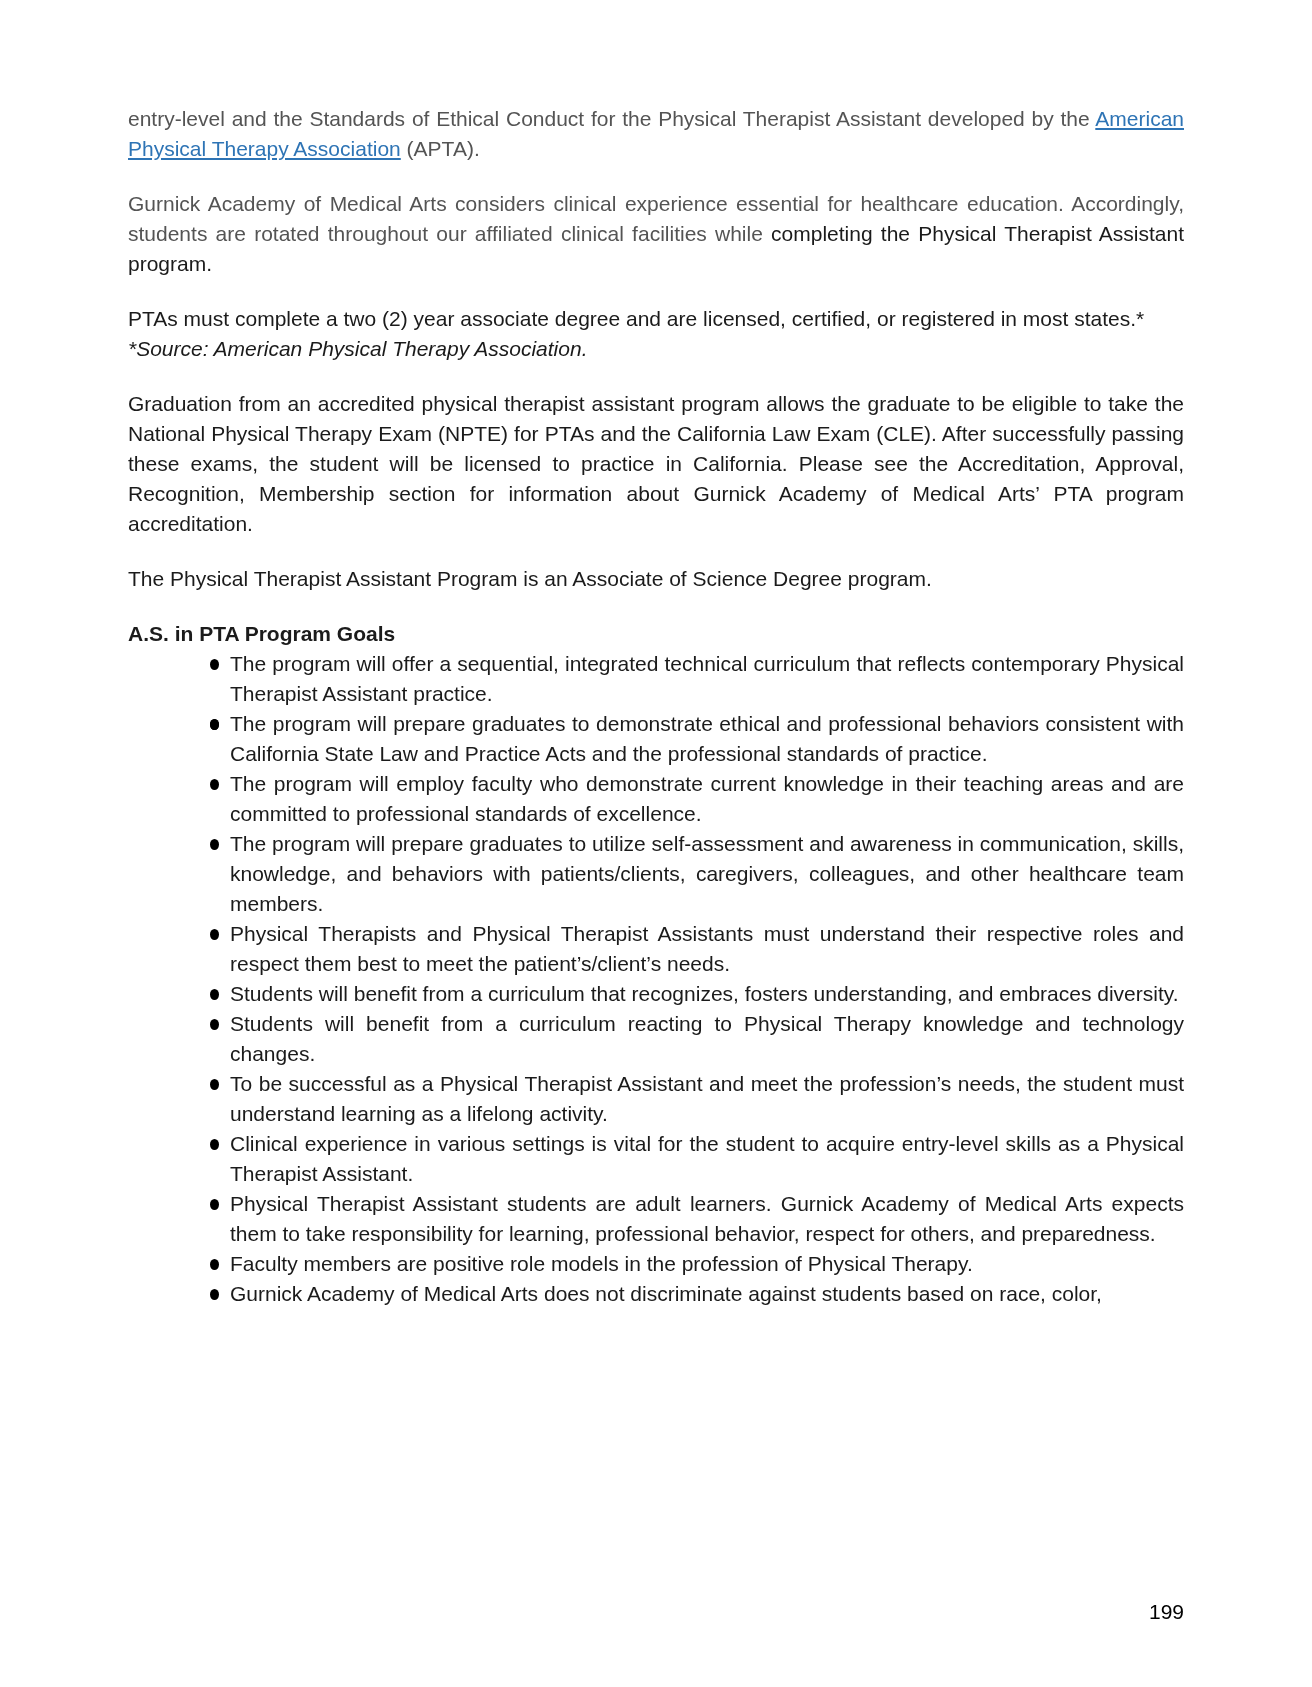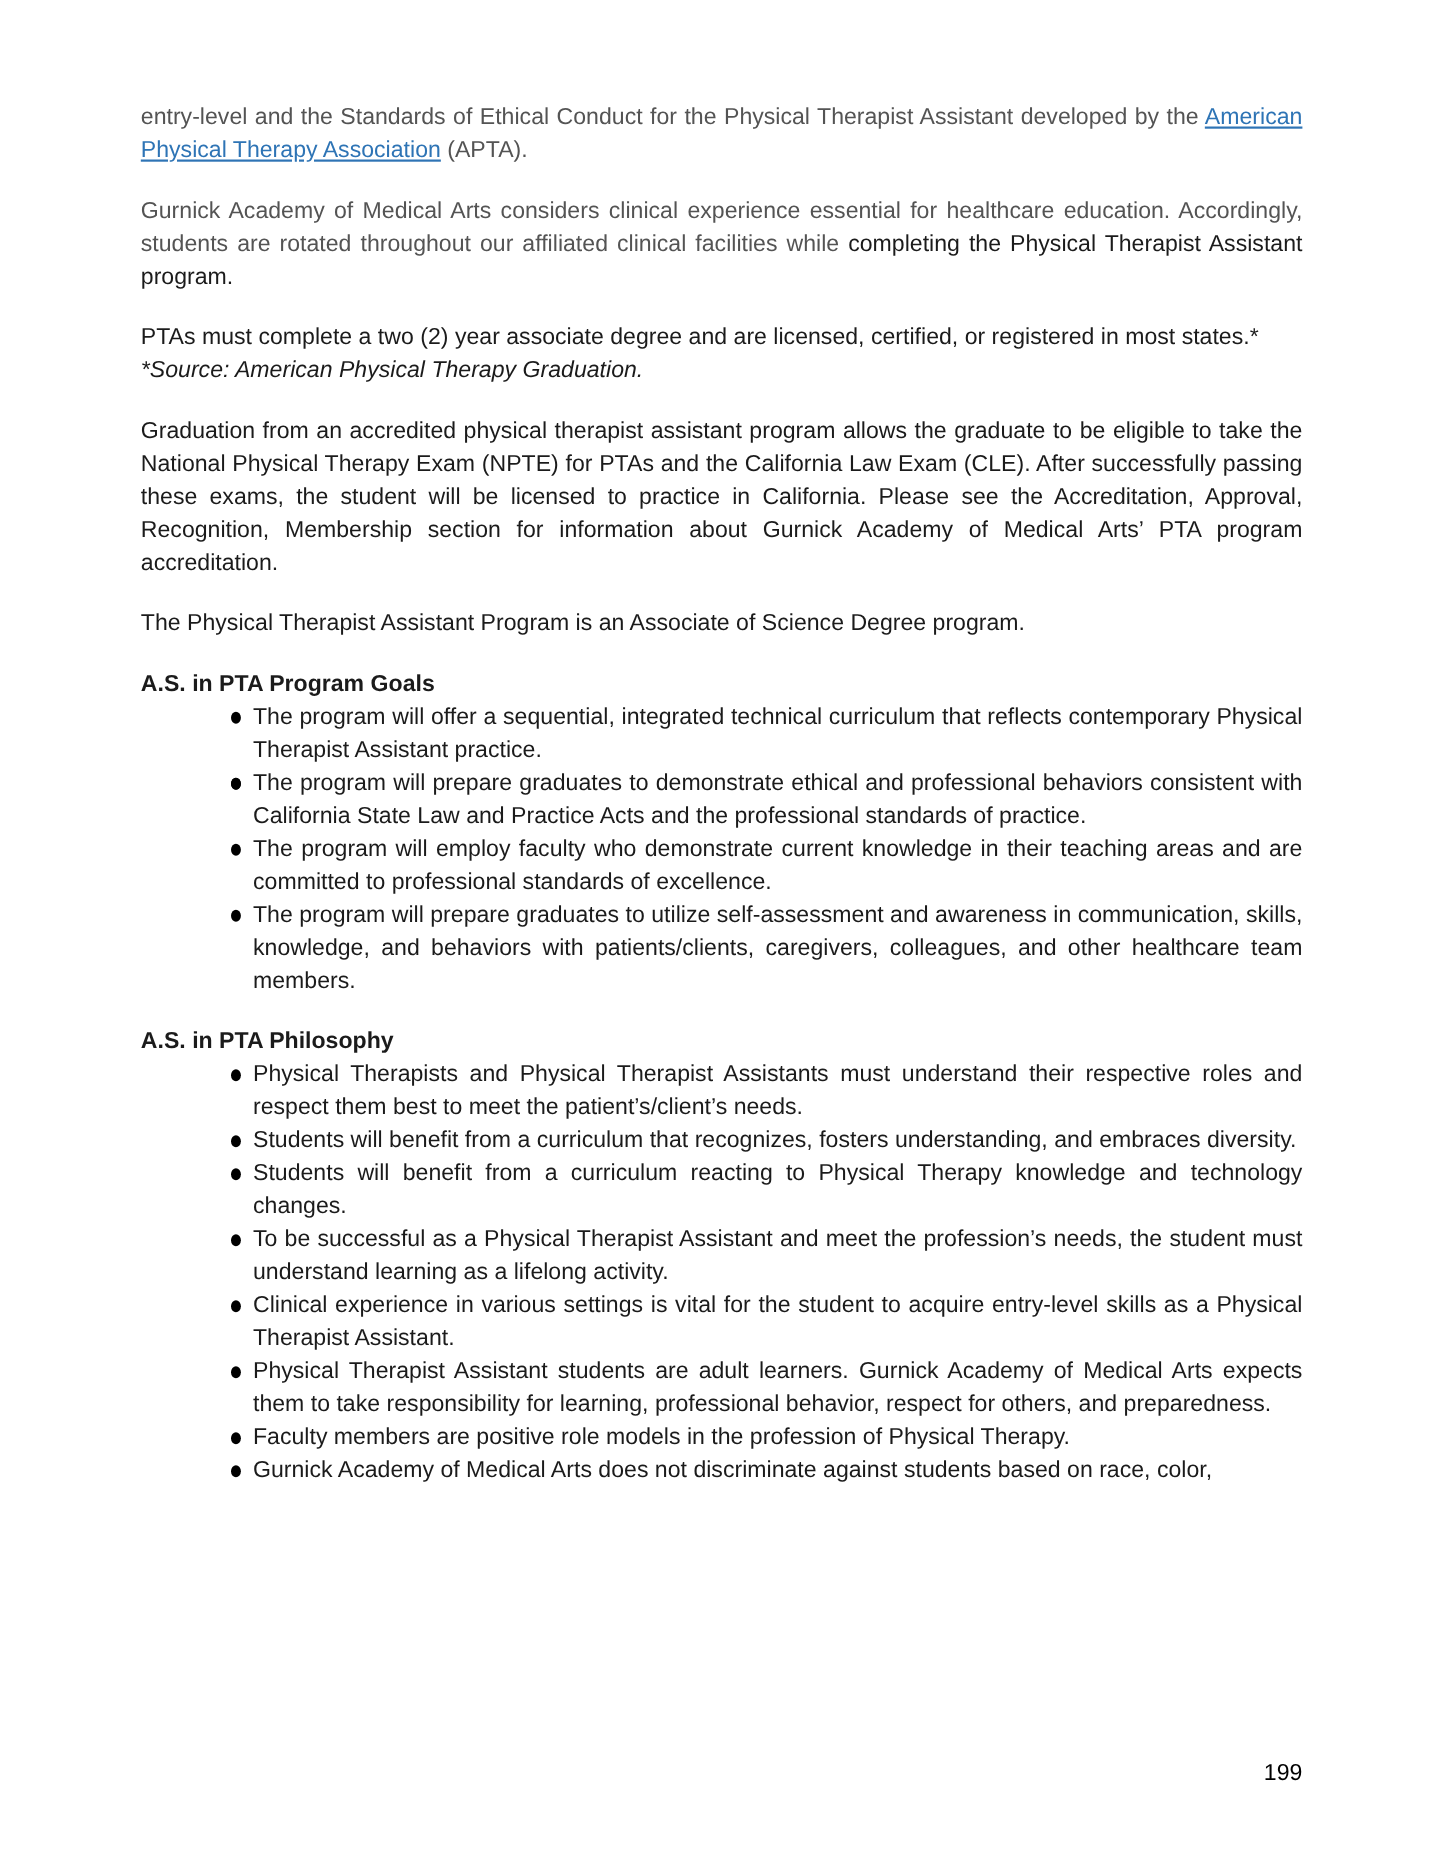--- a/index.html
+++ b/index.html
@@ -12,21 +12,21 @@
     overflow: hidden;
   }
   .page {
     position: absolute;
     inset: 0;
     background: #ffffff;
   }
   .content {
     position: absolute;
     left: 128px;
-    top: 92px;
+    top: 104px;
     width: 1056px;
     font-size: 21px;
     line-height: 30px;
     color: #1b1b1b;
   }
   .para {
     margin: 0 0 25px 0;
     text-align: justify;
   }
   .gray { color: #545454; }
@@ -78,38 +78,37 @@
 
 <div class="page">
   <div class="content">
 
     <p class="para gray"><span>entry-level and the Standards of Ethical Conduct for the Physical Therapist Assistant developed by the </span><a class="doc-link">American Physical Therapy Association</a><span> (APTA).</span></p>
 
     <p class="para gray"><span>Gurnick Academy of Medical Arts considers clinical experience essential for healthcare education. Accordingly, students are rotated throughout our affiliated clinical facilities while </span><span class="black">completing the Physical Therapist Assistant program.</span></p>
 
     <p class="para black">
       <span style="display:block">PTAs must complete a two (2) year associate degree and are licensed, certified, or registered in most states.*</span>
-      <span style="display:block" class="italic">*Source: American Physical Therapy Graduation.</span>
+      <span style="display:block" class="italic">*Source: American Physical Therapy Association.</span>
     </p>
 
     <p class="para black">Graduation from an accredited physical therapist assistant program allows the graduate to be eligible to take the National Physical Therapy Exam (NPTE) for PTAs and the California Law Exam (CLE). After successfully passing these exams, the student will be licensed to practice in California. Please see the Accreditation, Approval, Recognition, Membership section for information about Gurnick Academy of Medical Arts’ PTA program accreditation.</p>
 
     <p class="para black">The Physical Therapist Assistant Program is an Associate of Science Degree program.</p>
 
     <h2 class="section-heading">A.S. in PTA Program Goals</h2>
 
     <ul class="bullet-list">
       <li><span class="bullet-dot"></span><span>The program will offer a sequential, integrated technical curriculum that reflects contemporary Physical Therapist Assistant practice.</span></li>
       <li><span class="bullet-dot"></span></li>
       <li><span class="bullet-dot"></span><span>The program will prepare graduates to demonstrate ethical and professional behaviors consistent with California State Law and Practice Acts and the professional standards of practice.</span></li>
       <li><span class="bullet-dot"></span><span>The program will employ faculty who demonstrate current knowledge in their teaching areas and are committed to professional standards of excellence.</span></li>
       <li><span class="bullet-dot"></span><span>The program will prepare graduates to utilize self-assessment and awareness in communication, skills, knowledge, and behaviors with patients/clients, caregivers, colleagues, and other healthcare team members.</span></li>
     </ul>
 
-    <h2 class="section-heading">A.S. in PTA Philosophy</h2>
 
     <ul class="bullet-list">
       <li><span class="bullet-dot"></span><span>Physical Therapists and Physical Therapist Assistants must understand their respective roles and respect them best to meet the patient’s/client’s needs.</span></li>
       <li><span class="bullet-dot"></span><span>Students will benefit from a curriculum that recognizes, fosters understanding, and embraces diversity.</span></li>
       <li><span class="bullet-dot"></span><span>Students will benefit from a curriculum reacting to Physical Therapy knowledge and technology changes.</span></li>
       <li><span class="bullet-dot"></span><span>To be successful as a Physical Therapist Assistant and meet the profession’s needs, the student must understand learning as a lifelong activity.</span></li>
       <li><span class="bullet-dot"></span><span>Clinical experience in various settings is vital for the student to acquire entry-level skills as a Physical Therapist Assistant.</span></li>
       <li><span class="bullet-dot"></span><span>Physical Therapist Assistant students are adult learners. Gurnick Academy of Medical Arts expects them to take responsibility for learning, professional behavior, respect for others, and preparedness.</span></li>
       <li><span class="bullet-dot"></span><span>Faculty members are positive role models in the profession of Physical Therapy.</span></li>
       <li><span class="bullet-dot"></span><span>Gurnick Academy of Medical Arts does not discriminate against students based on race, color,</span></li>

